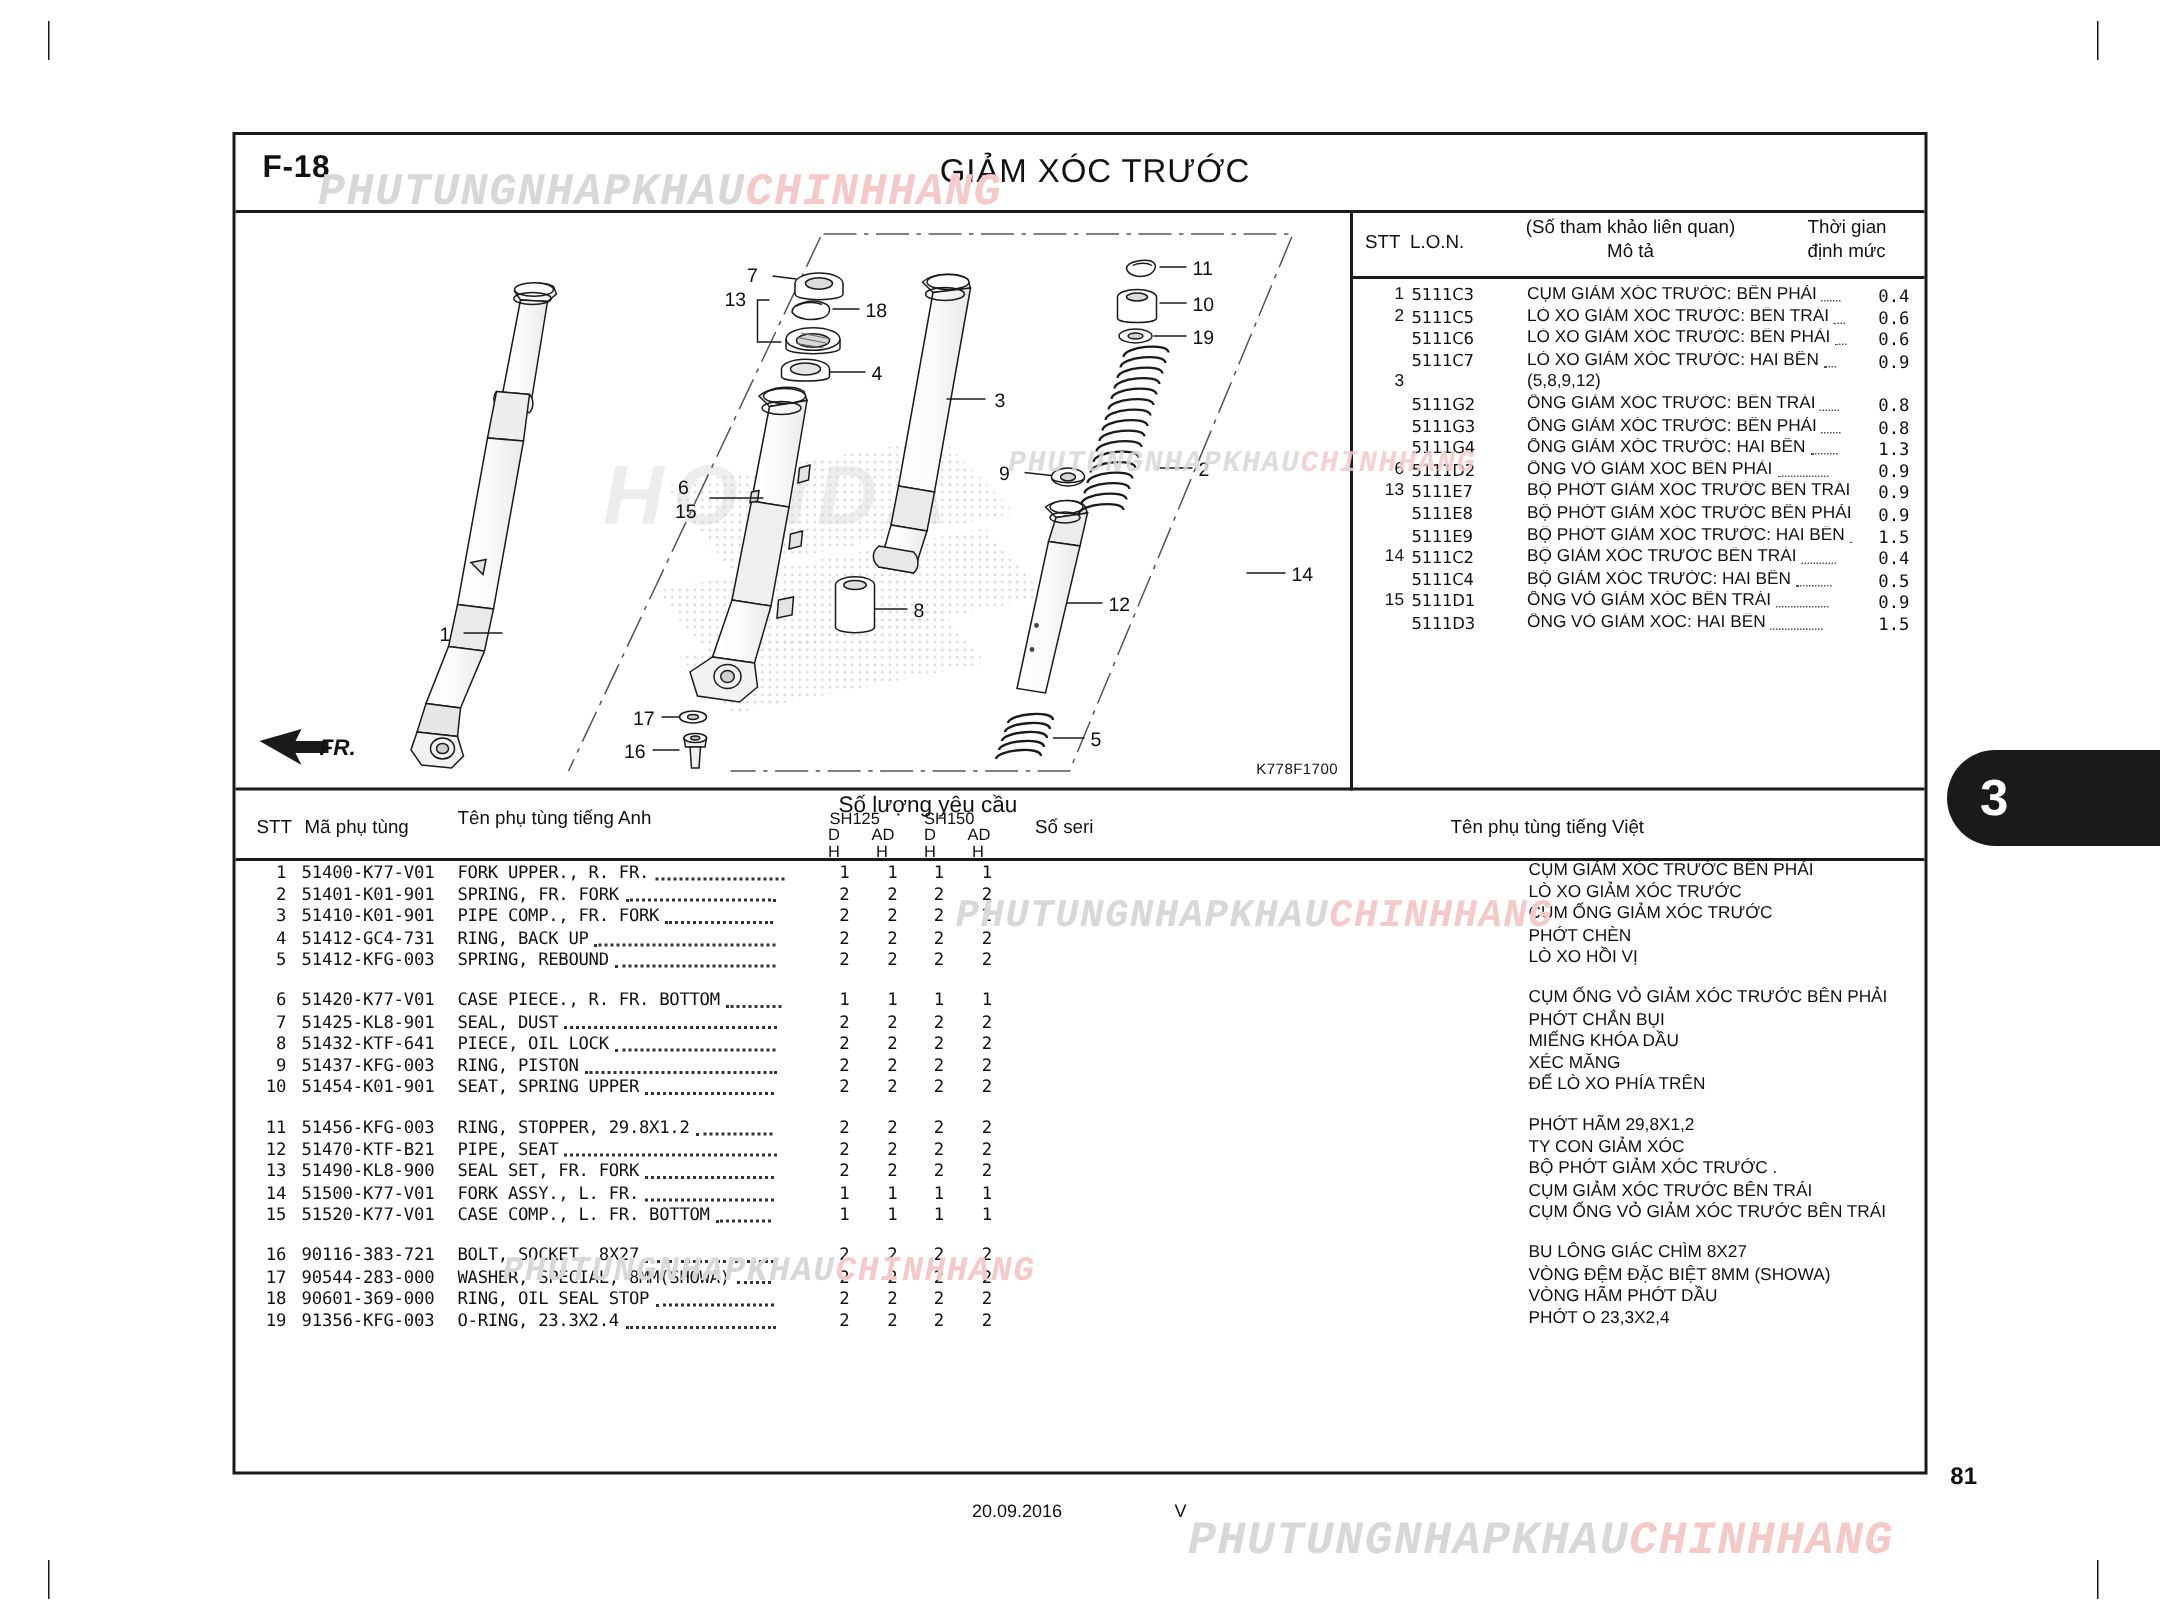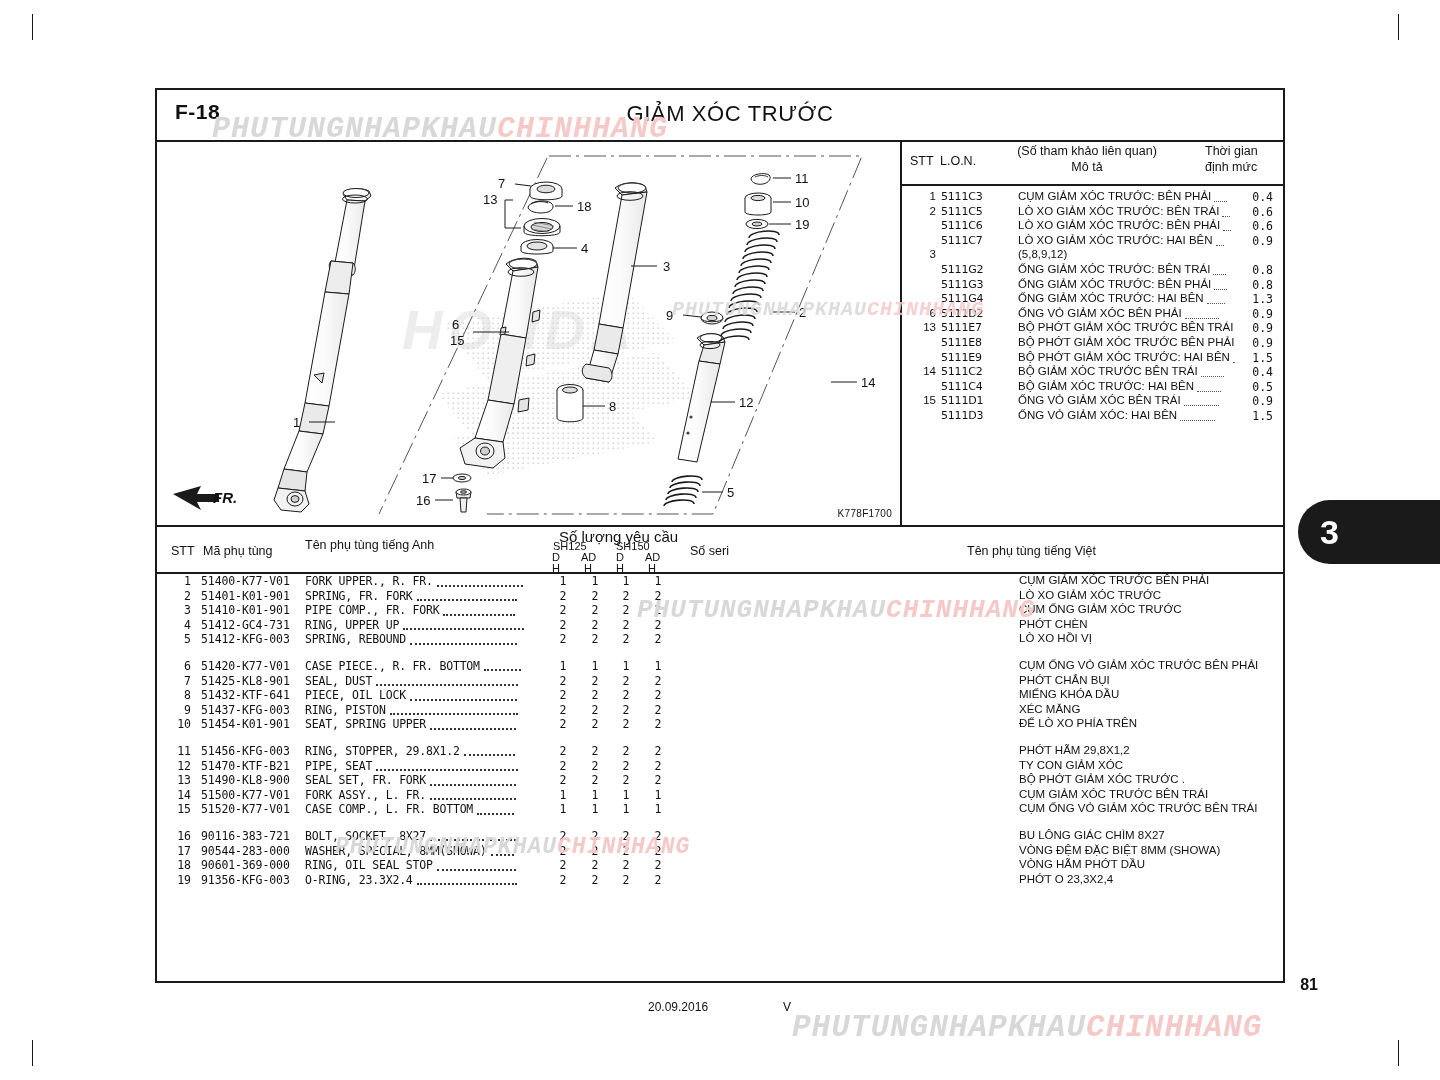--- a/index.html
+++ b/index.html
@@ -790,21 +790,21 @@
           <span class="p-en"><span>PIPE COMP., FR. FORK</span><span class="dots" style="width: 72px;"></span></span>
           <span class="q q0">2</span>
           <span class="q q1">2</span>
           <span class="q q2">2</span>
           <span class="q q3">2</span>
           <span class="p-vn">CỤM ỐNG GIẢM XÓC TRƯỚC</span>
         </div>
         <div class="prow">
           <span class="p-stt">4</span>
           <span class="p-code">51412-GC4-731</span>
-          <span class="p-en"><span>RING, UPPER UP</span><span class="dots" style="width: 121px;"></span></span>
+          <span class="p-en"><span>RING, BACK UP</span><span class="dots" style="width: 121px;"></span></span>
           <span class="q q0">2</span>
           <span class="q q1">2</span>
           <span class="q q2">2</span>
           <span class="q q3">2</span>
           <span class="p-vn">PHỚT CHÈN</span>
         </div>
         <div class="prow">
           <span class="p-stt">5</span>
           <span class="p-code">51412-KFG-003</span>
           <span class="p-en"><span>SPRING, REBOUND</span><span class="dots" style="width: 107px;"></span></span>

